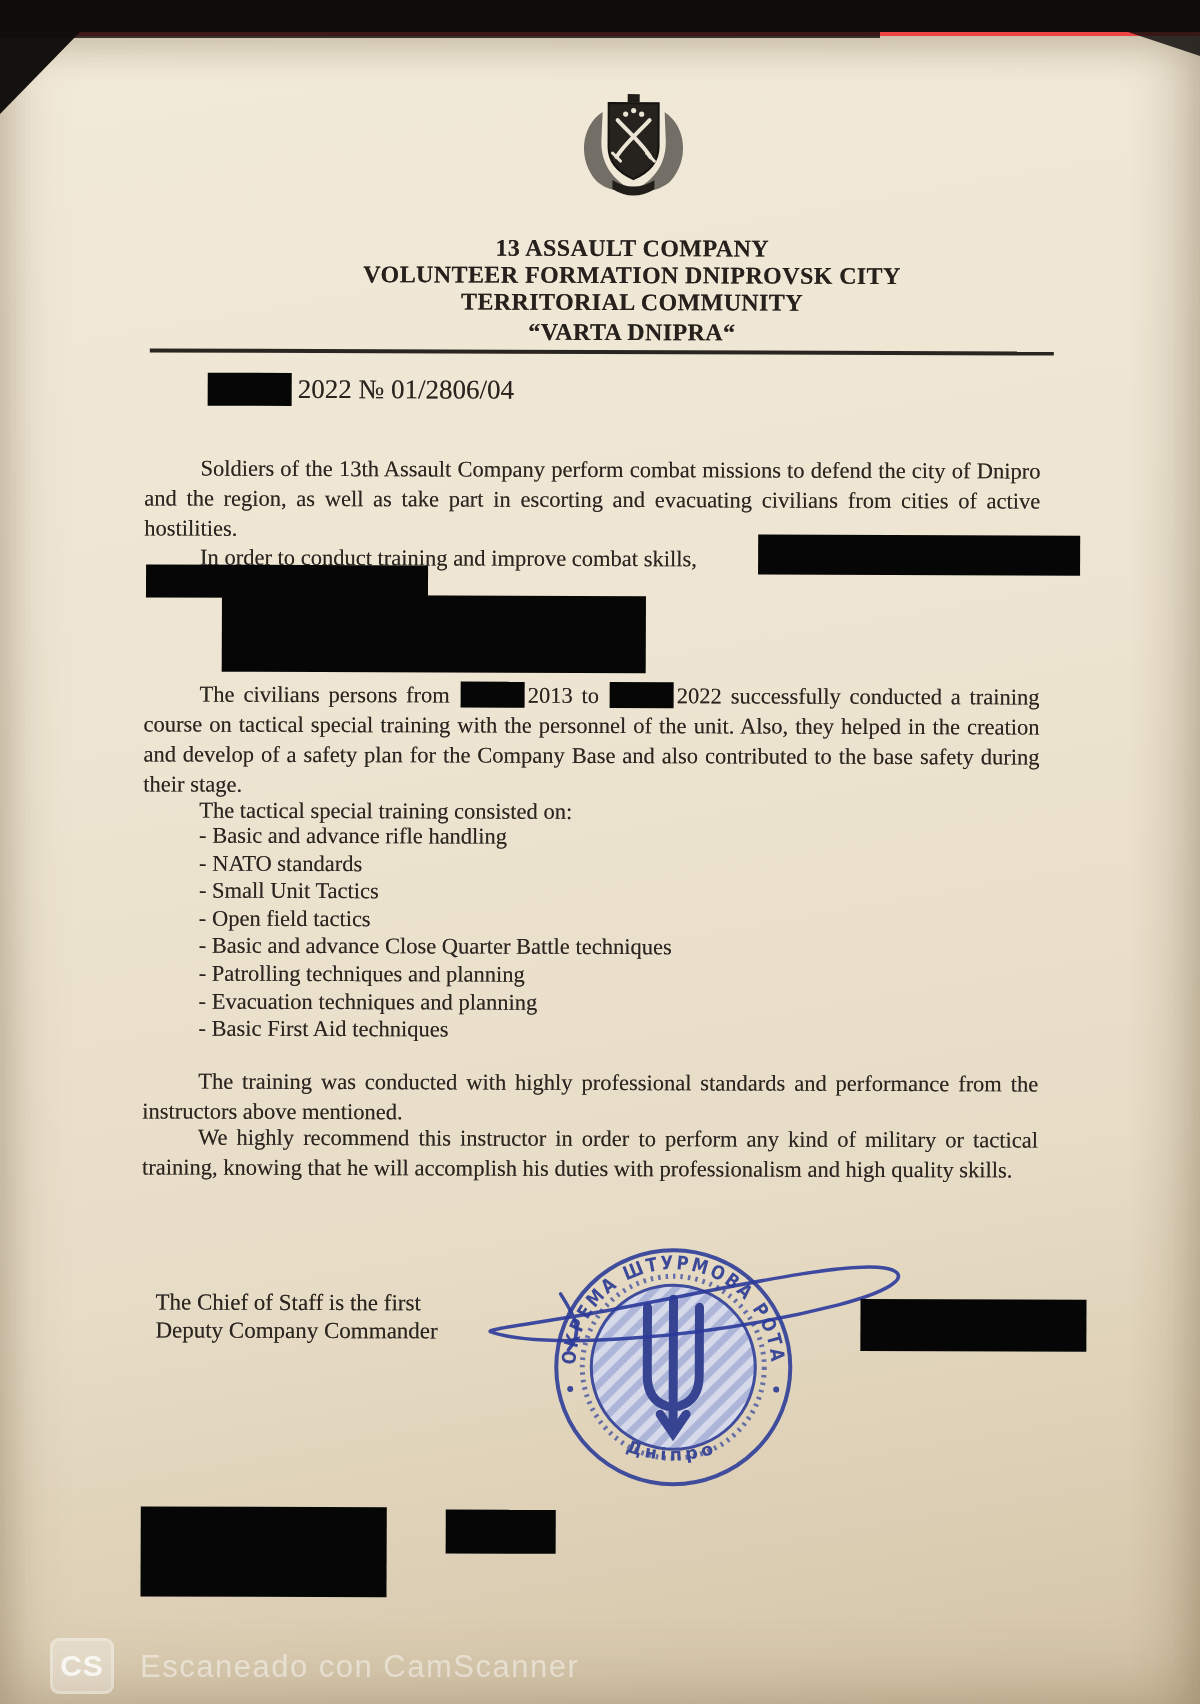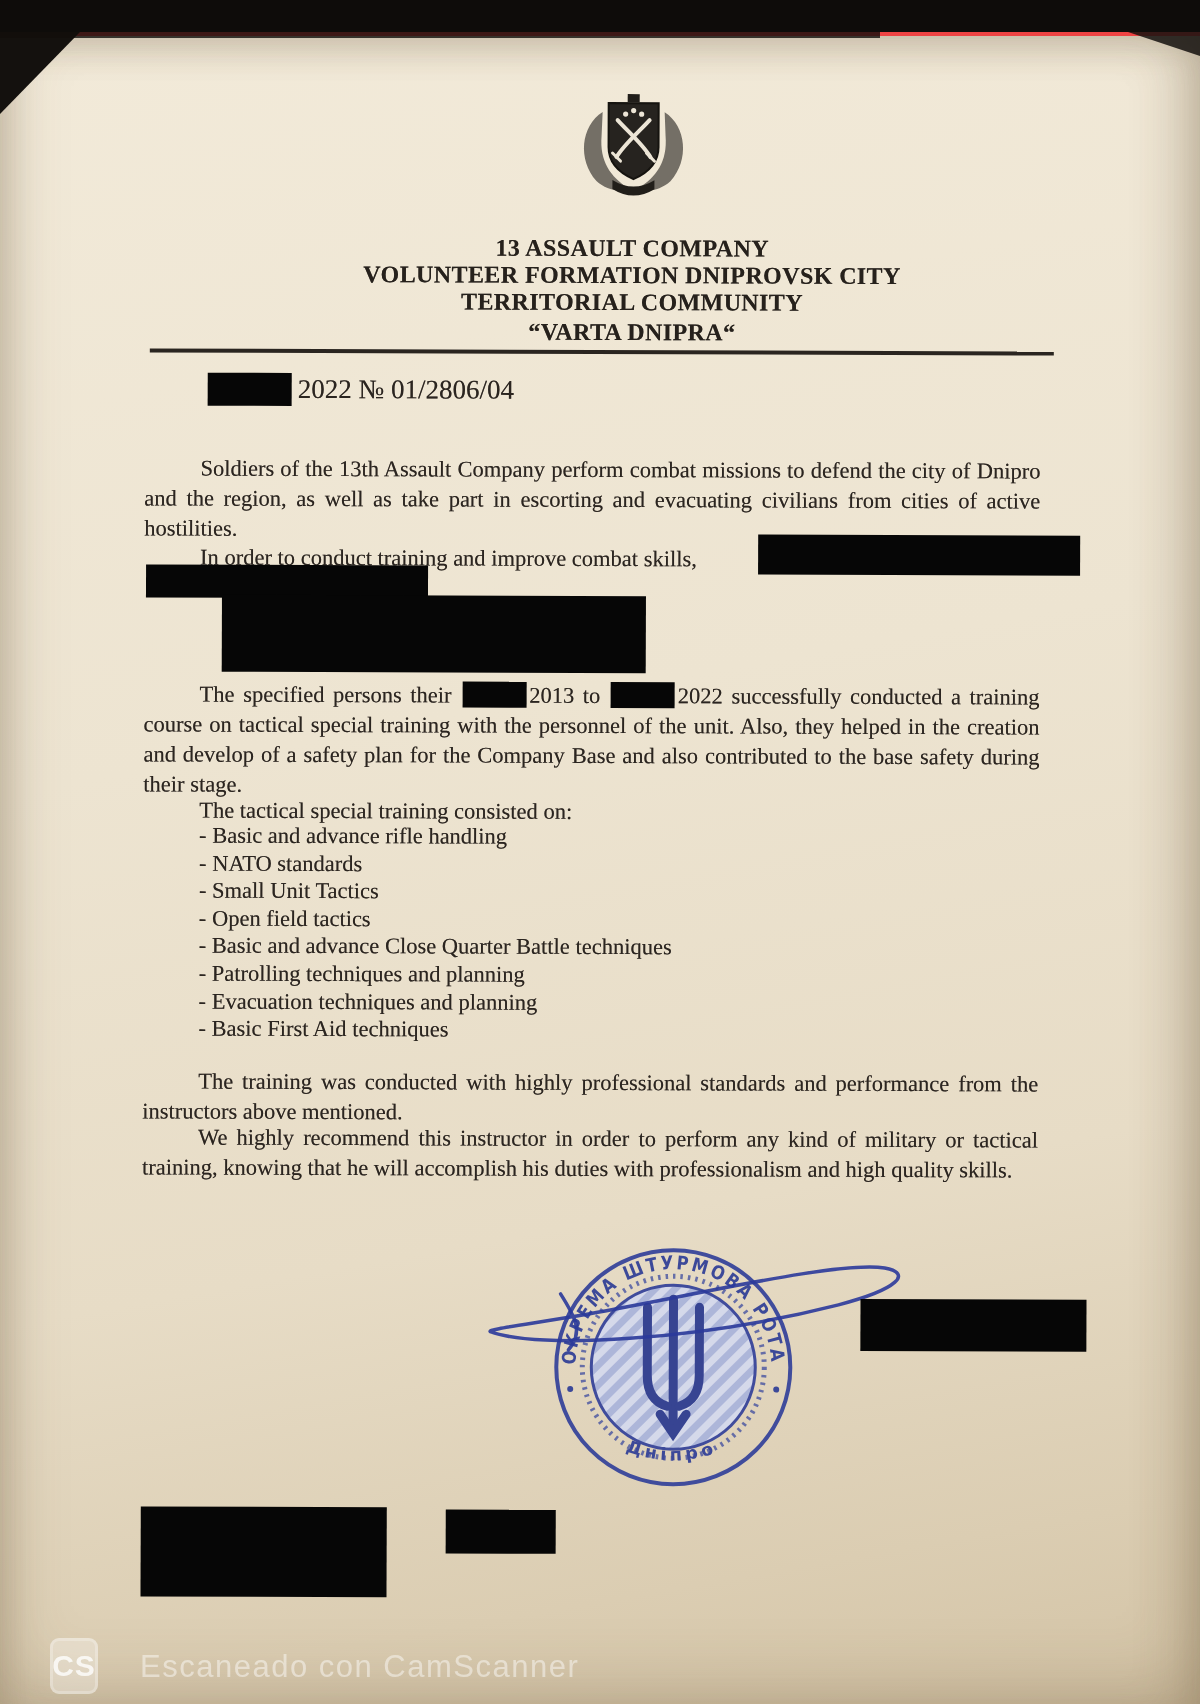--- a/index.html
+++ b/index.html
@@ -36,21 +36,21 @@
   .list-item { font-size:22.5px; line-height:27.6px; }
 
   .redact { position:absolute; background:#060606; }
   .ri { display:inline-block; width:64px; height:26px; background:#060606;
         vertical-align:-5px; margin:0 3px 0 2px; }
 
   
   .sig-title { left:157px; top:1258px; font-size:23px; line-height:28px; }
 
   
-  .cs-box { left:50px; top:1606px; width:48px; height:56px; border-radius:9px;
+  .cs-box { left:50px; top:1606px; width:64px; height:56px; border-radius:9px;
             background:rgba(255,255,255,.30);
             box-shadow: inset 0 0 0 3px rgba(255,255,255,.25);
             display:flex; align-items:center; justify-content:center;
             font-family:"Liberation Sans", sans-serif; font-weight:bold;
             font-size:30px; color:rgba(255,255,255,.78); letter-spacing:1px; }
   .cs-text { left:140px; top:1606px; height:56px; line-height:58px;
              font-family:"Liberation Sans", sans-serif; font-size:31px;
              color:rgba(255,255,255,.46); letter-spacing:1.5px; }
 
   
@@ -95,40 +95,44 @@
     <div class="abs ref-text ink">2022 № 01/2806/04</div>
 
     <div class="abs body-text indent ink" style="left:143px; top:423px; width:896px;">Soldiers of the 13th Assault Company perform combat missions to defend the city of Dnipro and the region, as well as take part in escorting and evacuating civilians from cities of active hostilities.</div>
 
     <div class="abs body-text indent ink" style="left:143px; top:512px; width:896px;">In order to conduct training and improve combat skills,</div>
     <div class="abs redact" style="left:757px; top:502px; width:322px; height:40px;"></div>
     <div class="abs redact" style="left:145px; top:534px; width:282px; height:33px;"></div>
     <div class="abs redact" style="left:221px; top:564px; width:424px; height:77px;"></div>
 
     <div class="abs body-text indent ink" style="left:143px; top:649px; width:896px;">
-      <span>The specified persons their</span>
+      <span>The civilians persons from</span>
       <span class="ri"></span><span>2013 to</span>
       <span class="ri"></span><span>2022 successfully conducted a training course on tactical special training with the personnel of the unit. Also, they helped in the creation and develop of a safety plan for the Company Base and also contributed to the base safety during their stage.</span>
     </div>
 
     <div class="abs body-text indent ink" style="left:143px; top:765px; width:896px;">The tactical special training consisted on:</div>
     <div class="abs" style="left:199px; top:791px; width:840px;">
       <div class="list-item ink">- Basic and advance rifle handling</div>
       <div class="list-item ink">- NATO standards</div>
       <div class="list-item ink">- Small Unit Tactics</div>
       <div class="list-item ink">- Open field tactics</div>
       <div class="list-item ink">- Basic and advance Close Quarter Battle techniques</div>
       <div class="list-item ink">- Patrolling techniques and planning</div>
       <div class="list-item ink">- Evacuation techniques and planning</div>
       <div class="list-item ink">- Basic First Aid techniques</div>
     </div>
 
     <div class="abs body-text indent ink" style="left:143px; top:1036px; width:896px;">The training was conducted with highly professional standards and performance from the instructors above mentioned.</div>
     <div class="abs body-text indent ink" style="left:143px; top:1092px; width:896px;">We highly recommend this instructor in order to perform any kind of military or tactical training, knowing that he will accomplish his duties with professionalism and high quality skills.</div>
 
+    <div class="abs sig-title ink">
+      <div>The Chief of Staff is the first</div>
+      <div>Deputy Company Commander</div>
+    </div>
 
     <svg class="abs" style="left:545px; top:1205px;" width="260" height="260" viewBox="0 0 260 260">
       <defs>
         <pattern id="weave" width="14" height="14" patternUnits="userSpaceOnUse" patternTransform="rotate(45)">
           <rect width="14" height="14" fill="#d4d9ee"></rect>
           <rect width="7" height="14" fill="#a9b3dc"></rect>
         </pattern>
         <path id="arcT" d="M 32,130 A 98,98 0 1 1 228,130" fill="none"></path>
         <path id="arcB" d="M 73,210 Q 130,236 187,210" fill="none"></path>
       </defs>

